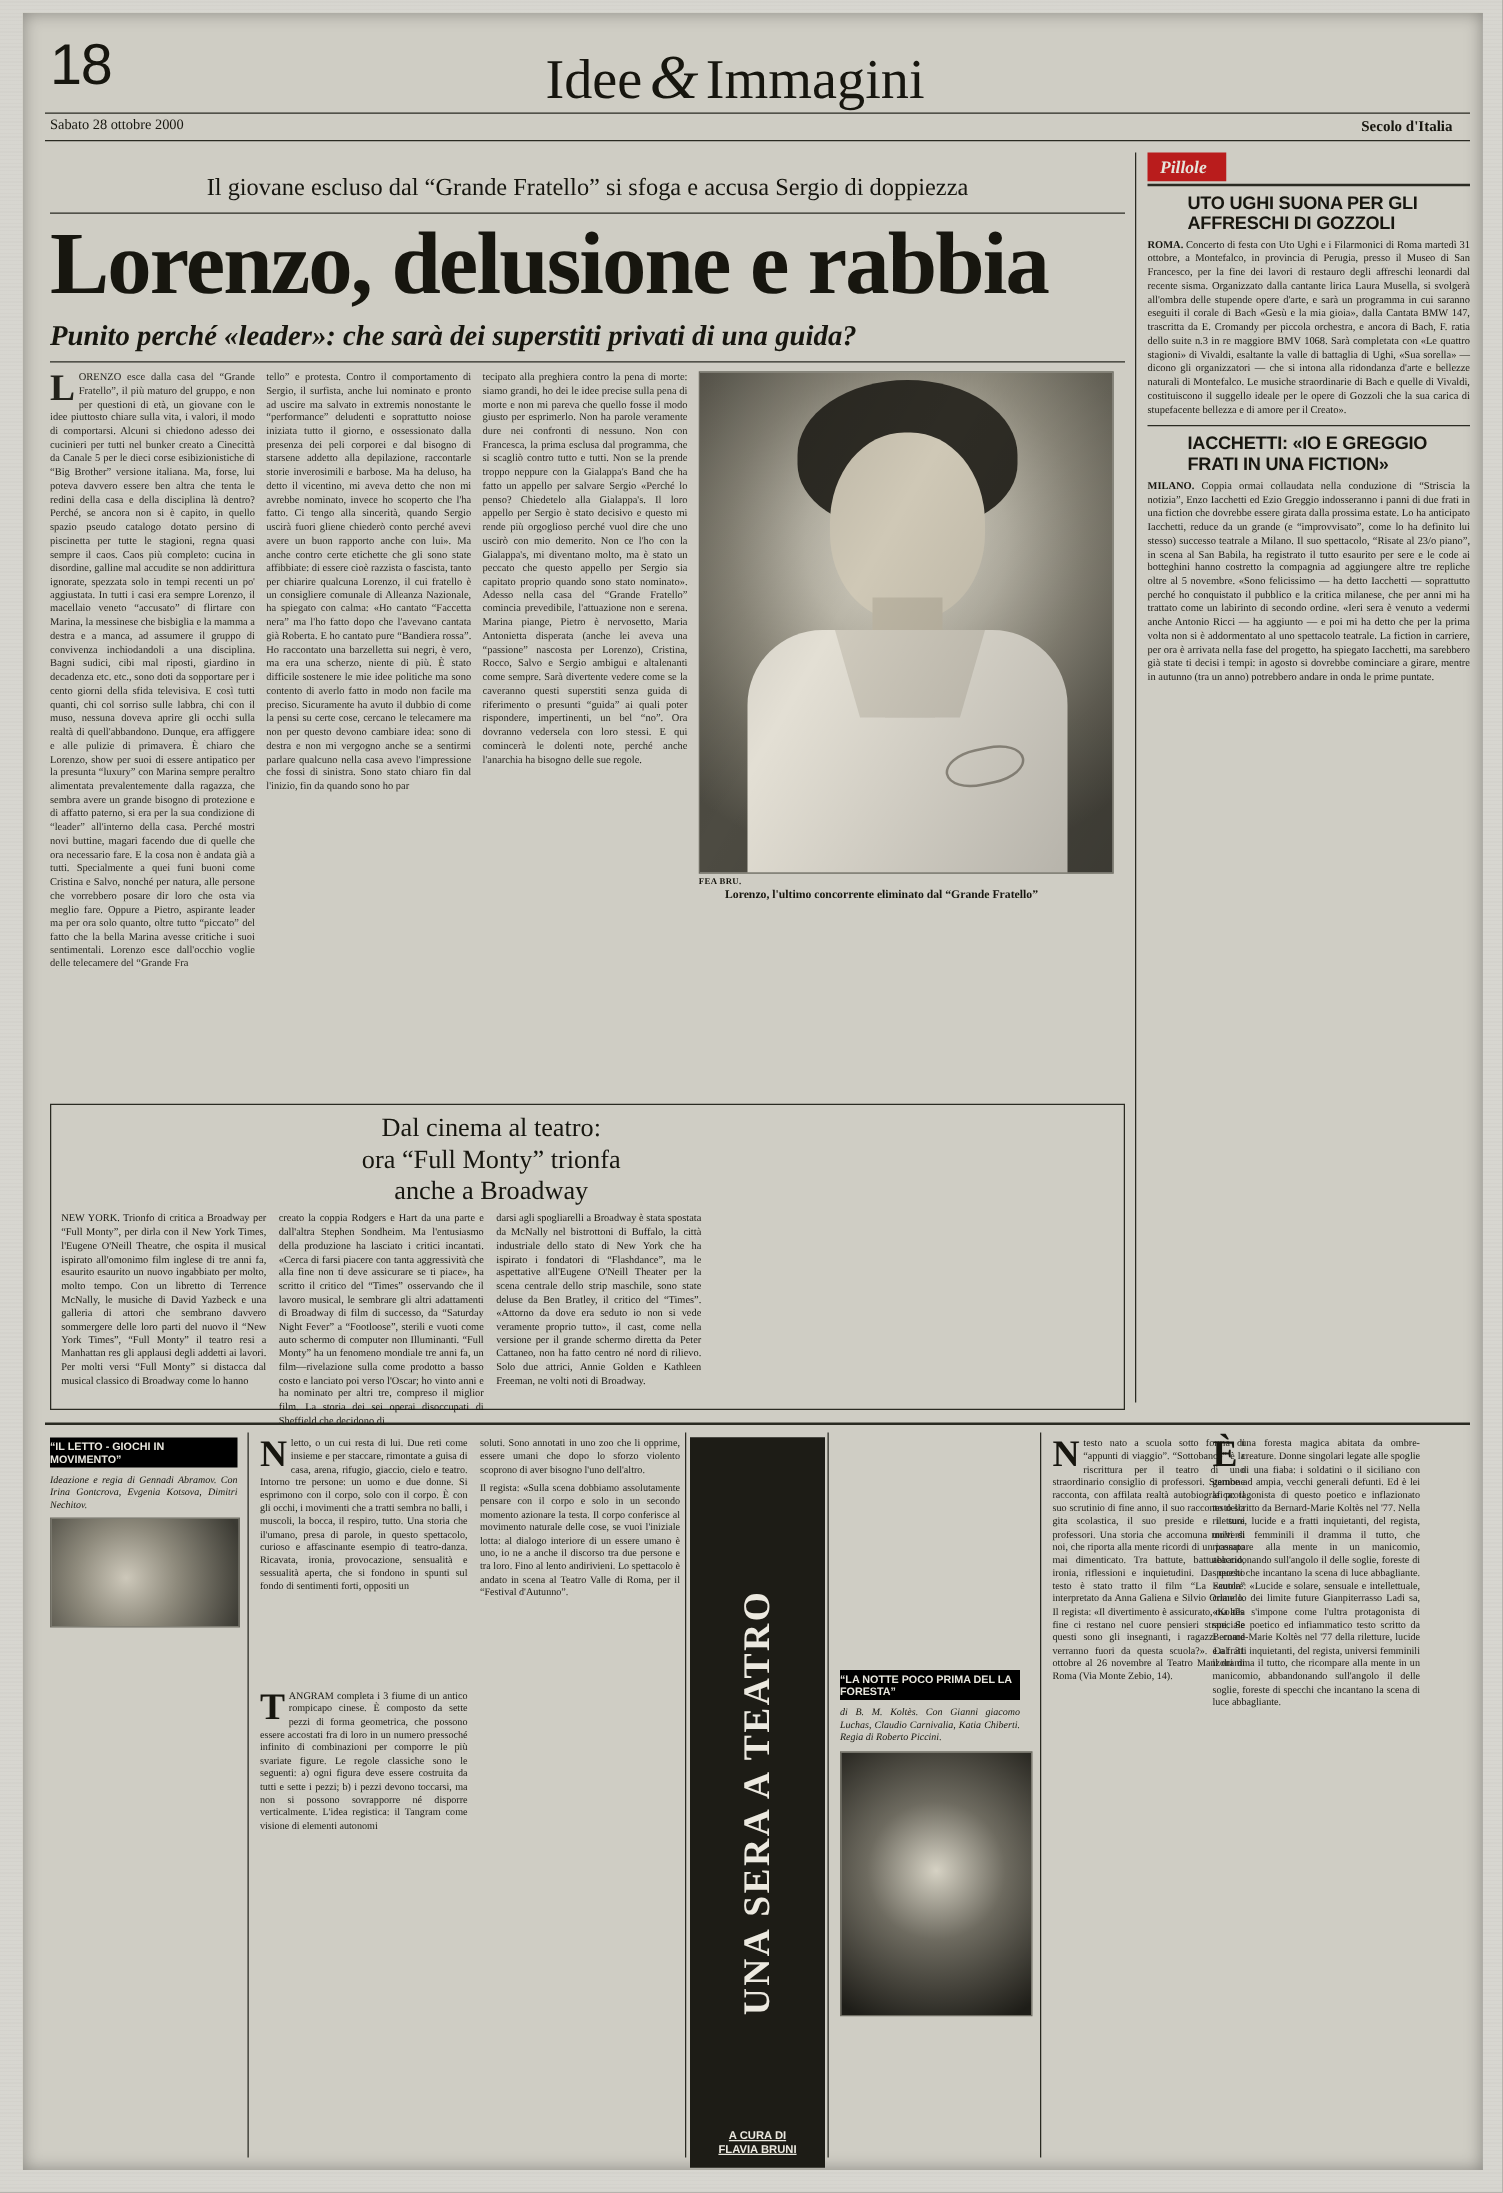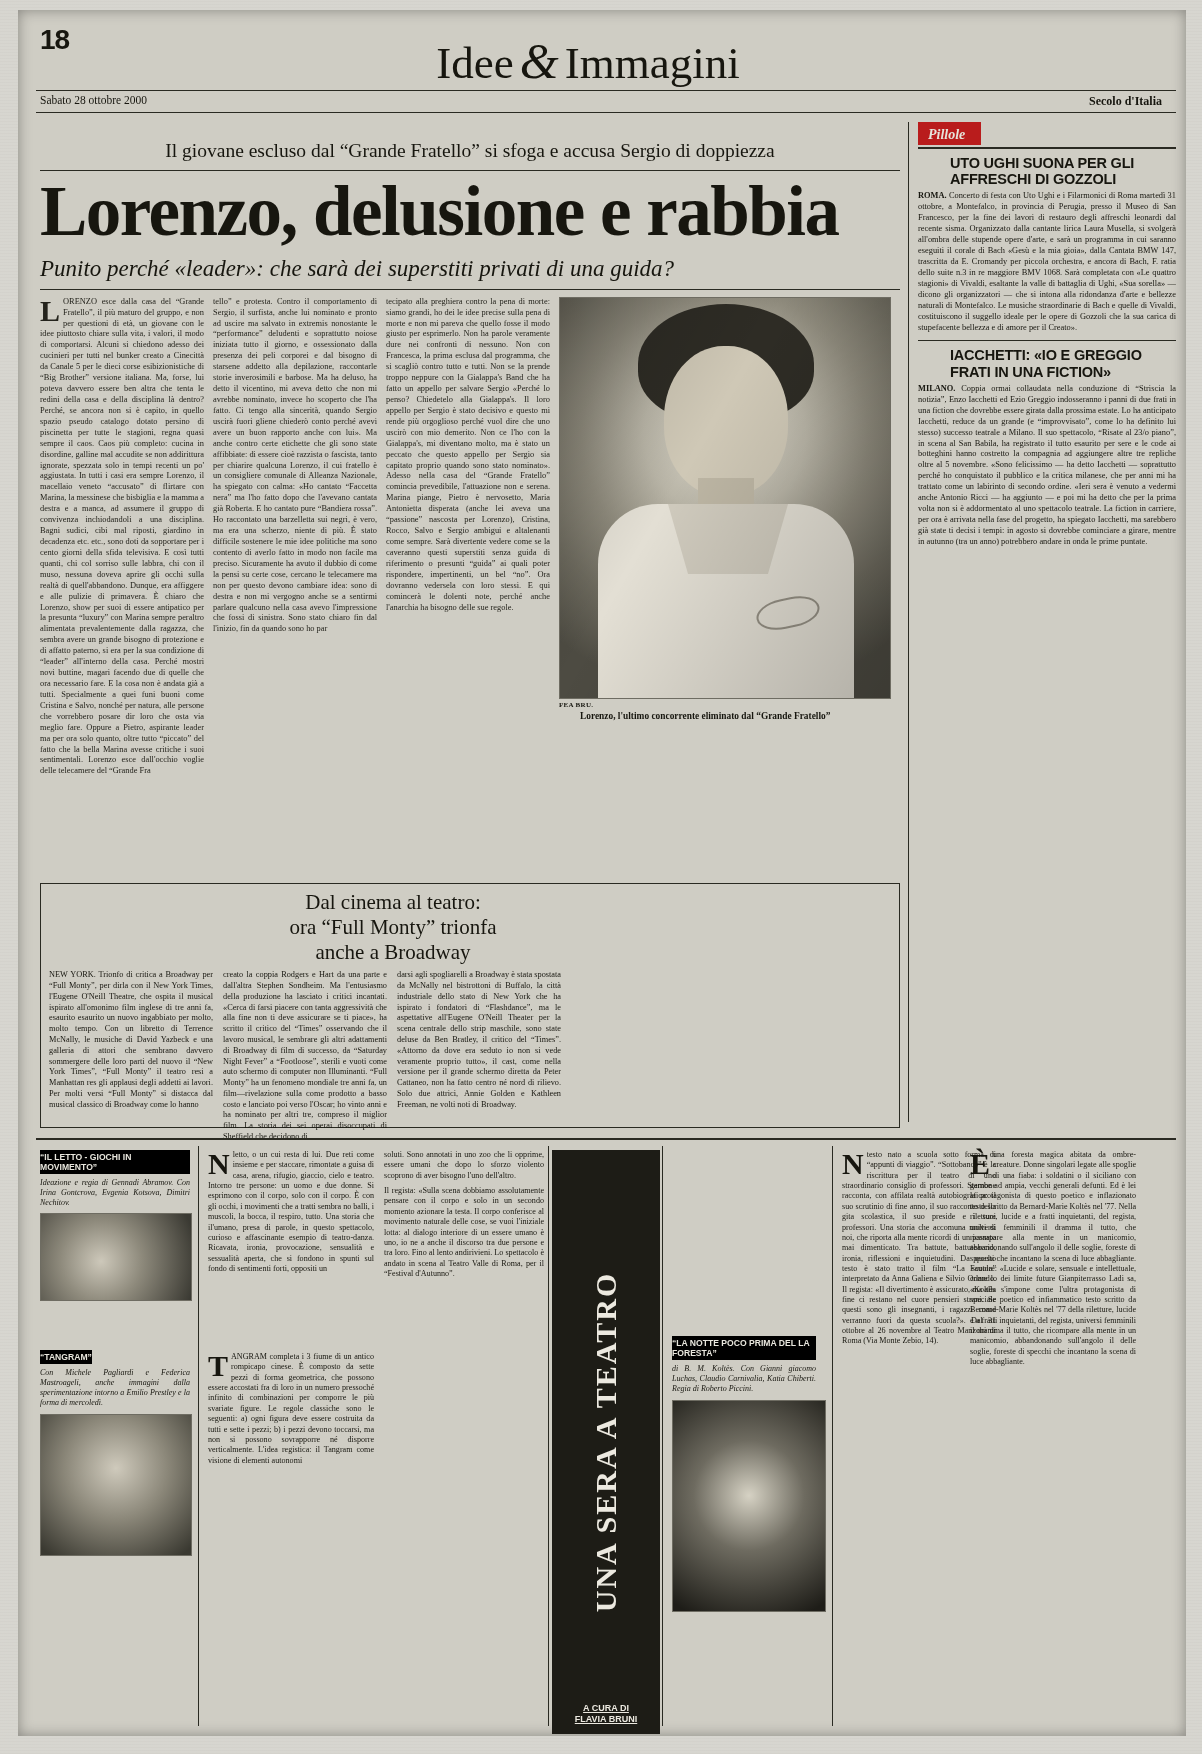--- a/index.html
+++ b/index.html
@@ -12,35 +12,35 @@
       repeating-linear-gradient(0deg, rgba(0,0,0,0.018) 0px, rgba(0,0,0,0.018) 1px, rgba(255,255,255,0.02) 1px, rgba(255,255,255,0.02) 3px);
     overflow:hidden;
     color:#17160f;
   }
   .sheet{
     position:absolute;left:18px;top:10px;width:1168px;height:1726px;
     background:#cfcdc4;
     box-shadow:0 0 14px rgba(0,0,0,0.35) inset;
   }
   
-  .pagenum{position:absolute;left:22px;top:14px;font-size:28px;font-weight:bold;font-family:"Liberation Sans",sans-serif;letter-spacing:-1px;}
+  .pagenum{position:absolute;left:22px;top:14px;font-size:46px;font-weight:normal;font-family:"Liberation Sans",sans-serif;letter-spacing:-1px;}
   .masthead{position:absolute;left:360px;top:22px;width:420px;text-align:center;}
   .masthead .mh{font-size:45px;font-family:"Liberation Serif",serif;letter-spacing:0px;white-space:nowrap;}
   .masthead .mh .amp{font-family:"Liberation Serif",serif;font-style:italic;font-size:50px;padding:0 6px;}
   .masthead .mh .cap{font-size:45px;}
   .rule-top{position:absolute;left:18px;top:80px;width:1140px;border-top:1px solid #2a2a22;}
   .dateline{position:absolute;left:22px;top:84px;font-size:11.5px;font-family:"Liberation Serif",serif;}
   .paperline{position:absolute;right:24px;top:84px;font-size:12px;font-family:"Liberation Serif",serif;font-weight:bold;}
   .rule-top2{position:absolute;left:18px;top:102px;width:1140px;border-top:1px solid #2a2a22;}
 
   
   .main{position:absolute;left:22px;top:112px;width:860px;}
   .kicker{font-size:19.5px;text-align:center;white-space:nowrap;margin-top:18px;font-family:"Liberation Serif",serif;}
   .headline{font-size:71px;font-weight:bold;letter-spacing:-1.5px;line-height:0.98;margin-top:6px;font-family:"Liberation Serif",serif;}
-  .subhead{font-size:23px;font-style:italic;font-weight:normal;margin-top:10px;line-height:1.05;font-family:"Liberation Serif",serif;}
+  .subhead{font-size:23px;font-style:italic;font-weight:bold;margin-top:10px;line-height:1.05;font-family:"Liberation Serif",serif;}
   .hr-thin{border-top:1px solid #2a2a22;margin-top:8px;}
 
   
   .cols{display:flex;gap:9px;margin-top:7px;}
   .col{width:164px;}
   .bodytext{
     font-size:8.4px;line-height:1.30;text-align:justify;
     color:#24231c;
     font-family:"Liberation Serif",serif;
     hyphens:auto;
@@ -212,25 +212,20 @@
 
     <div class="bottomrule"></div>
     <div class="bottom">
 
       <div class="bx" style="left:0;top:4px;width:150px;">
         <div class="tagbox">“IL LETTO - GIOCHI IN MOVIMENTO”</div>
         <div class="credit" style="margin-top:4px">Ideazione e regia di Gennadi Abramov. Con Irina Gontcrova, Evgenia Kotsova, Dimitri Nechitov.</div>
         <div class="ph bull" style="width:150px;height:86px;margin-top:5px"></div>
       </div>
 
-      <div class="bx" style="left:0;top:200px;width:150px;">
-        <div class="tagbox">“TANGRAM”</div>
-        <div class="credit" style="margin-top:4px">Con Michele Pagliardi e Federica Mastroageli, anche immagini dalla sperimentazione intorno a Emilio Prestley e la forma di mercoledì.</div>
-        <div class="ph man" style="width:150px;height:140px;margin-top:6px"></div>
-      </div>
 
       <div class="sep-v" style="left:158px;top:0;height:580px;"></div>
 
       <div class="bx" style="left:168px;top:4px;width:166px;">
         <div class="minibody dropcap">N letto, o un cui resta di lui. Due reti come insieme e per staccare, rimontate a guisa di casa, arena, rifugio, giaccio, cielo e teatro. Intorno tre persone: un uomo e due donne. Si esprimono con il corpo, solo con il corpo. È con gli occhi, i movimenti che a tratti sembra no balli, i muscoli, la bocca, il respiro, tutto. Una storia che il'umano, presa di parole, in questo spettacolo, curioso e affascinante esempio di teatro-danza. Ricavata, ironia, provocazione, sensualità e sessualità aperta, che si fondono in spunti sul fondo di sentimenti forti, oppositi un</div>
       </div>
       <div class="bx" style="left:168px;top:206px;width:166px;">
         <div class="minibody dropcap">TANGRAM completa i 3 fiume di un antico rompicapo cinese. È composto da sette pezzi di forma geometrica, che possono essere accostati fra di loro in un numero pressoché infinito di combinazioni per comporre le più svariate figure. Le regole classiche sono le seguenti: a) ogni figura deve essere costruita da tutti e sette i pezzi; b) i pezzi devono toccarsi, ma non si possono sovrapporre né disporre verticalmente.
 
 L'idea registica: il Tangram come visione di elementi autonomi</div>

